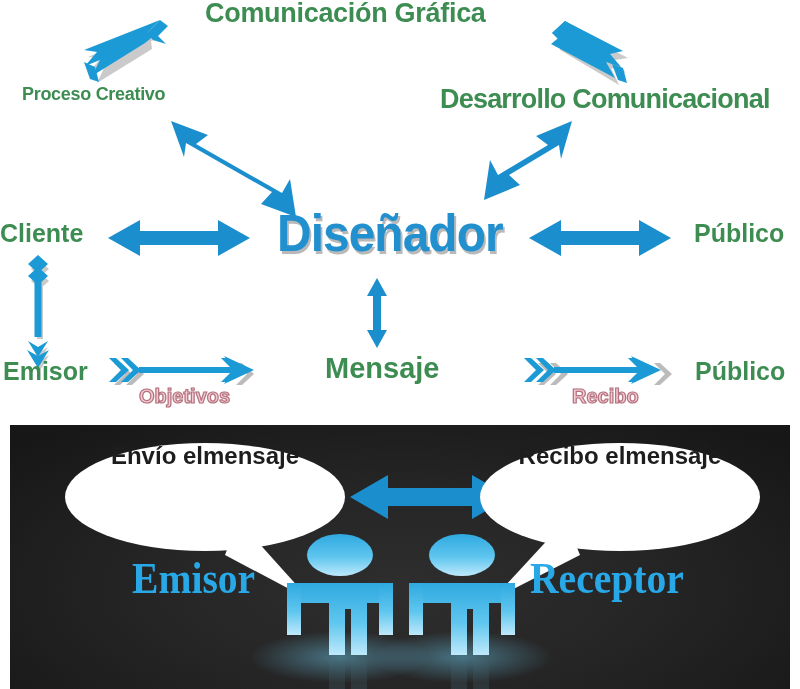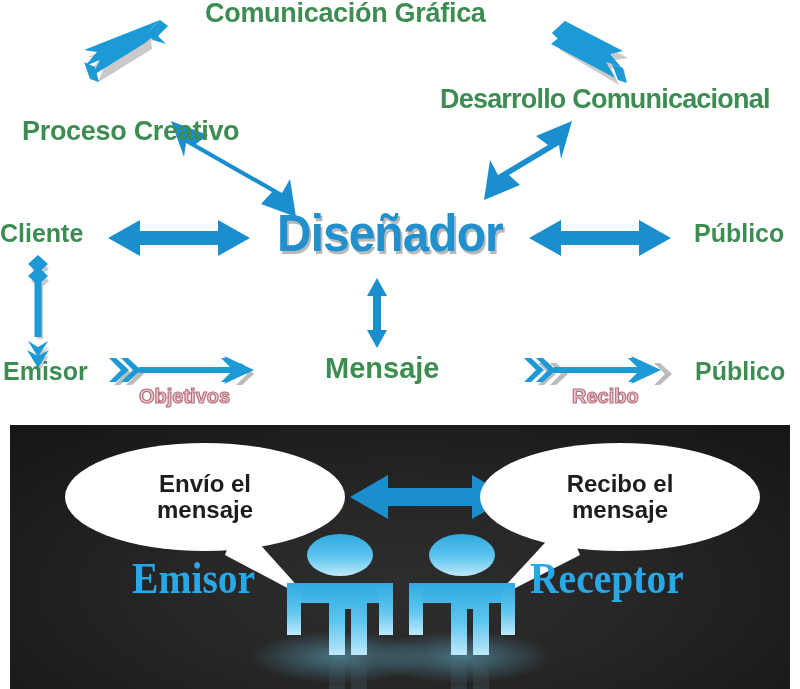--- a/index.html
+++ b/index.html
@@ -4,21 +4,21 @@
 <style>
   html,body{margin:0;padding:0;background:#ffffff;}
   body{width:800px;height:689px;overflow:hidden;font-family:"Liberation Sans",sans-serif;}
   #root{position:relative;width:800px;height:488px;background:#fff;}
 
   .lbl{position:absolute;white-space:nowrap;font-family:"Liberation Sans",sans-serif;font-weight:bold;}
 
   .green{color:#3d8c52;}
 
   #t-comunicacion{left:205px;top:-2px;font-size:27px;letter-spacing:-0.3px;}
-  #t-proceso     {left:22px; top:84px; font-size:27px;letter-spacing:-0.3px;margin-top:32px;}
+  #t-proceso     {left:22px; top:84px; font-size:18px;letter-spacing:-0.3px;}
   #t-desarrollo  {left:440px;top:84px; font-size:27px;letter-spacing:-0.8px;}
   #t-cliente     {left:0px;  top:219px;font-size:25px;}
   #t-publico-r   {left:694px;top:219px;font-size:25px;}
   #t-emisor      {left:3px;  top:357px;font-size:25px;}
   #t-mensaje     {left:325px;top:352px;font-size:29px;}
   #t-publico-b   {left:695px;top:357px;font-size:25px;}
 
   
   #t-disenador{
     position:absolute;left:277px;top:203px;
@@ -42,21 +42,21 @@
   svg.layer{position:absolute;left:0;top:0;width:800px;height:689px;pointer-events:none;}
 
   
   #panel{
     position:absolute;left:10px;top:425px;width:780px;height:264px;
     background:radial-gradient(ellipse 520px 210px at 50% 62%, #2e2e2e 0%, #262626 45%, #171717 100%);
     overflow:hidden;
   }
   .bubble{
     position:absolute;background:#ffffff;border-radius:50%;
-    display:flex;flex-direction:column;align-items:center;justify-content:center;
+    display:flex;flex-direction:row;justify-content:center;
     color:#1d1d1d;font-weight:bold;font-size:24px;line-height:1.08;
     font-family:"Liberation Sans",sans-serif;text-align:center;
   }
   #bubble-left {left:55px; top:18px;width:280px;height:108px;}
   #bubble-right{left:470px;top:18px;width:280px;height:108px;}
 
   .panel-name{
     position:absolute;font-family:"Liberation Serif",serif;font-weight:bold;
     font-size:45px;color:#29a8e8;white-space:nowrap;letter-spacing:0px;
     transform:scaleX(0.88);transform-origin:left top;

